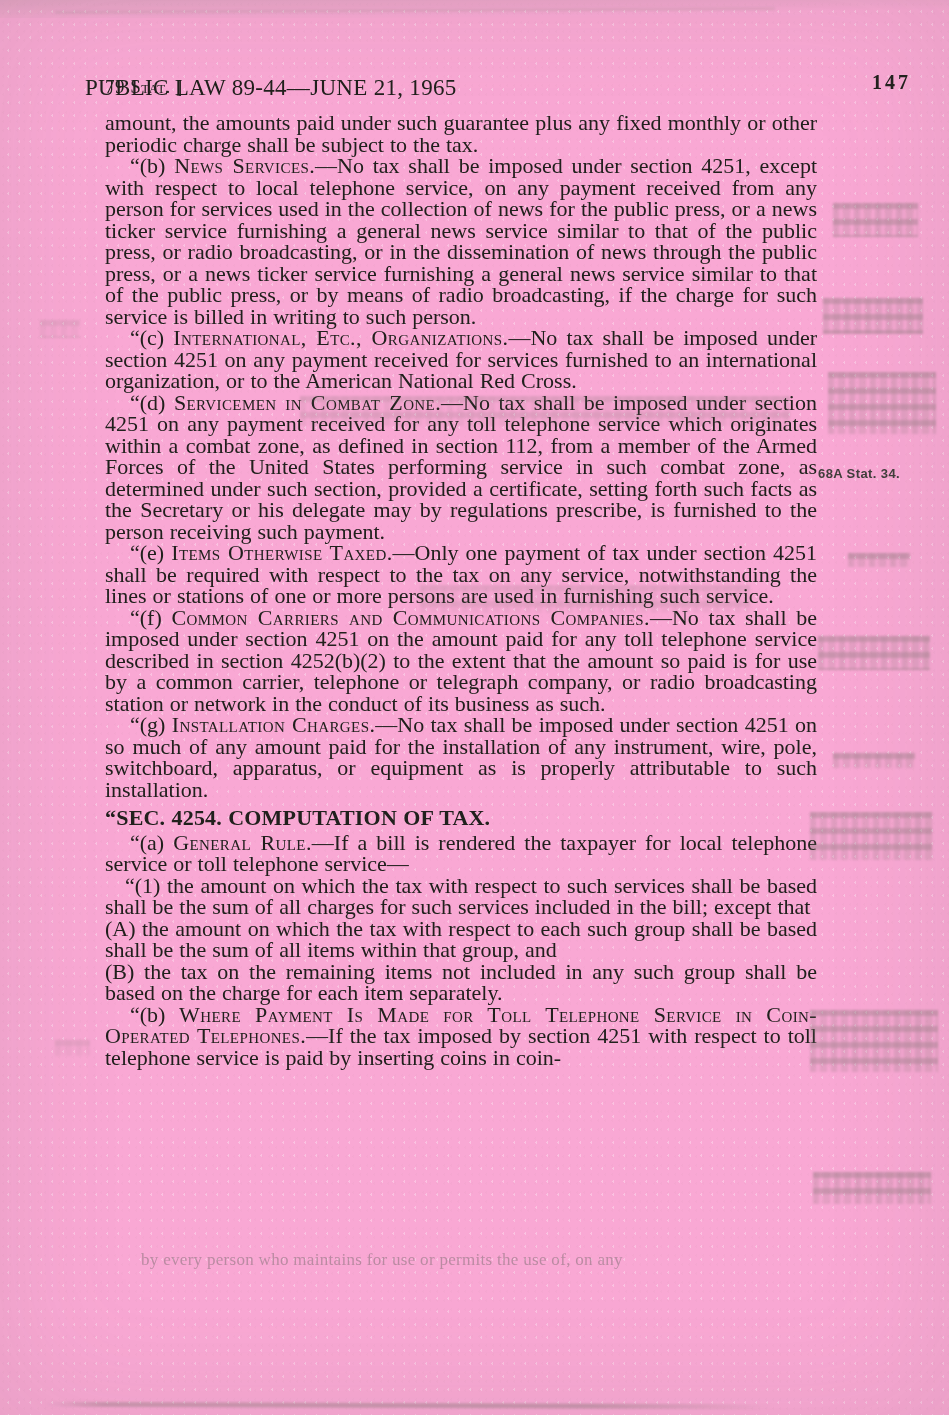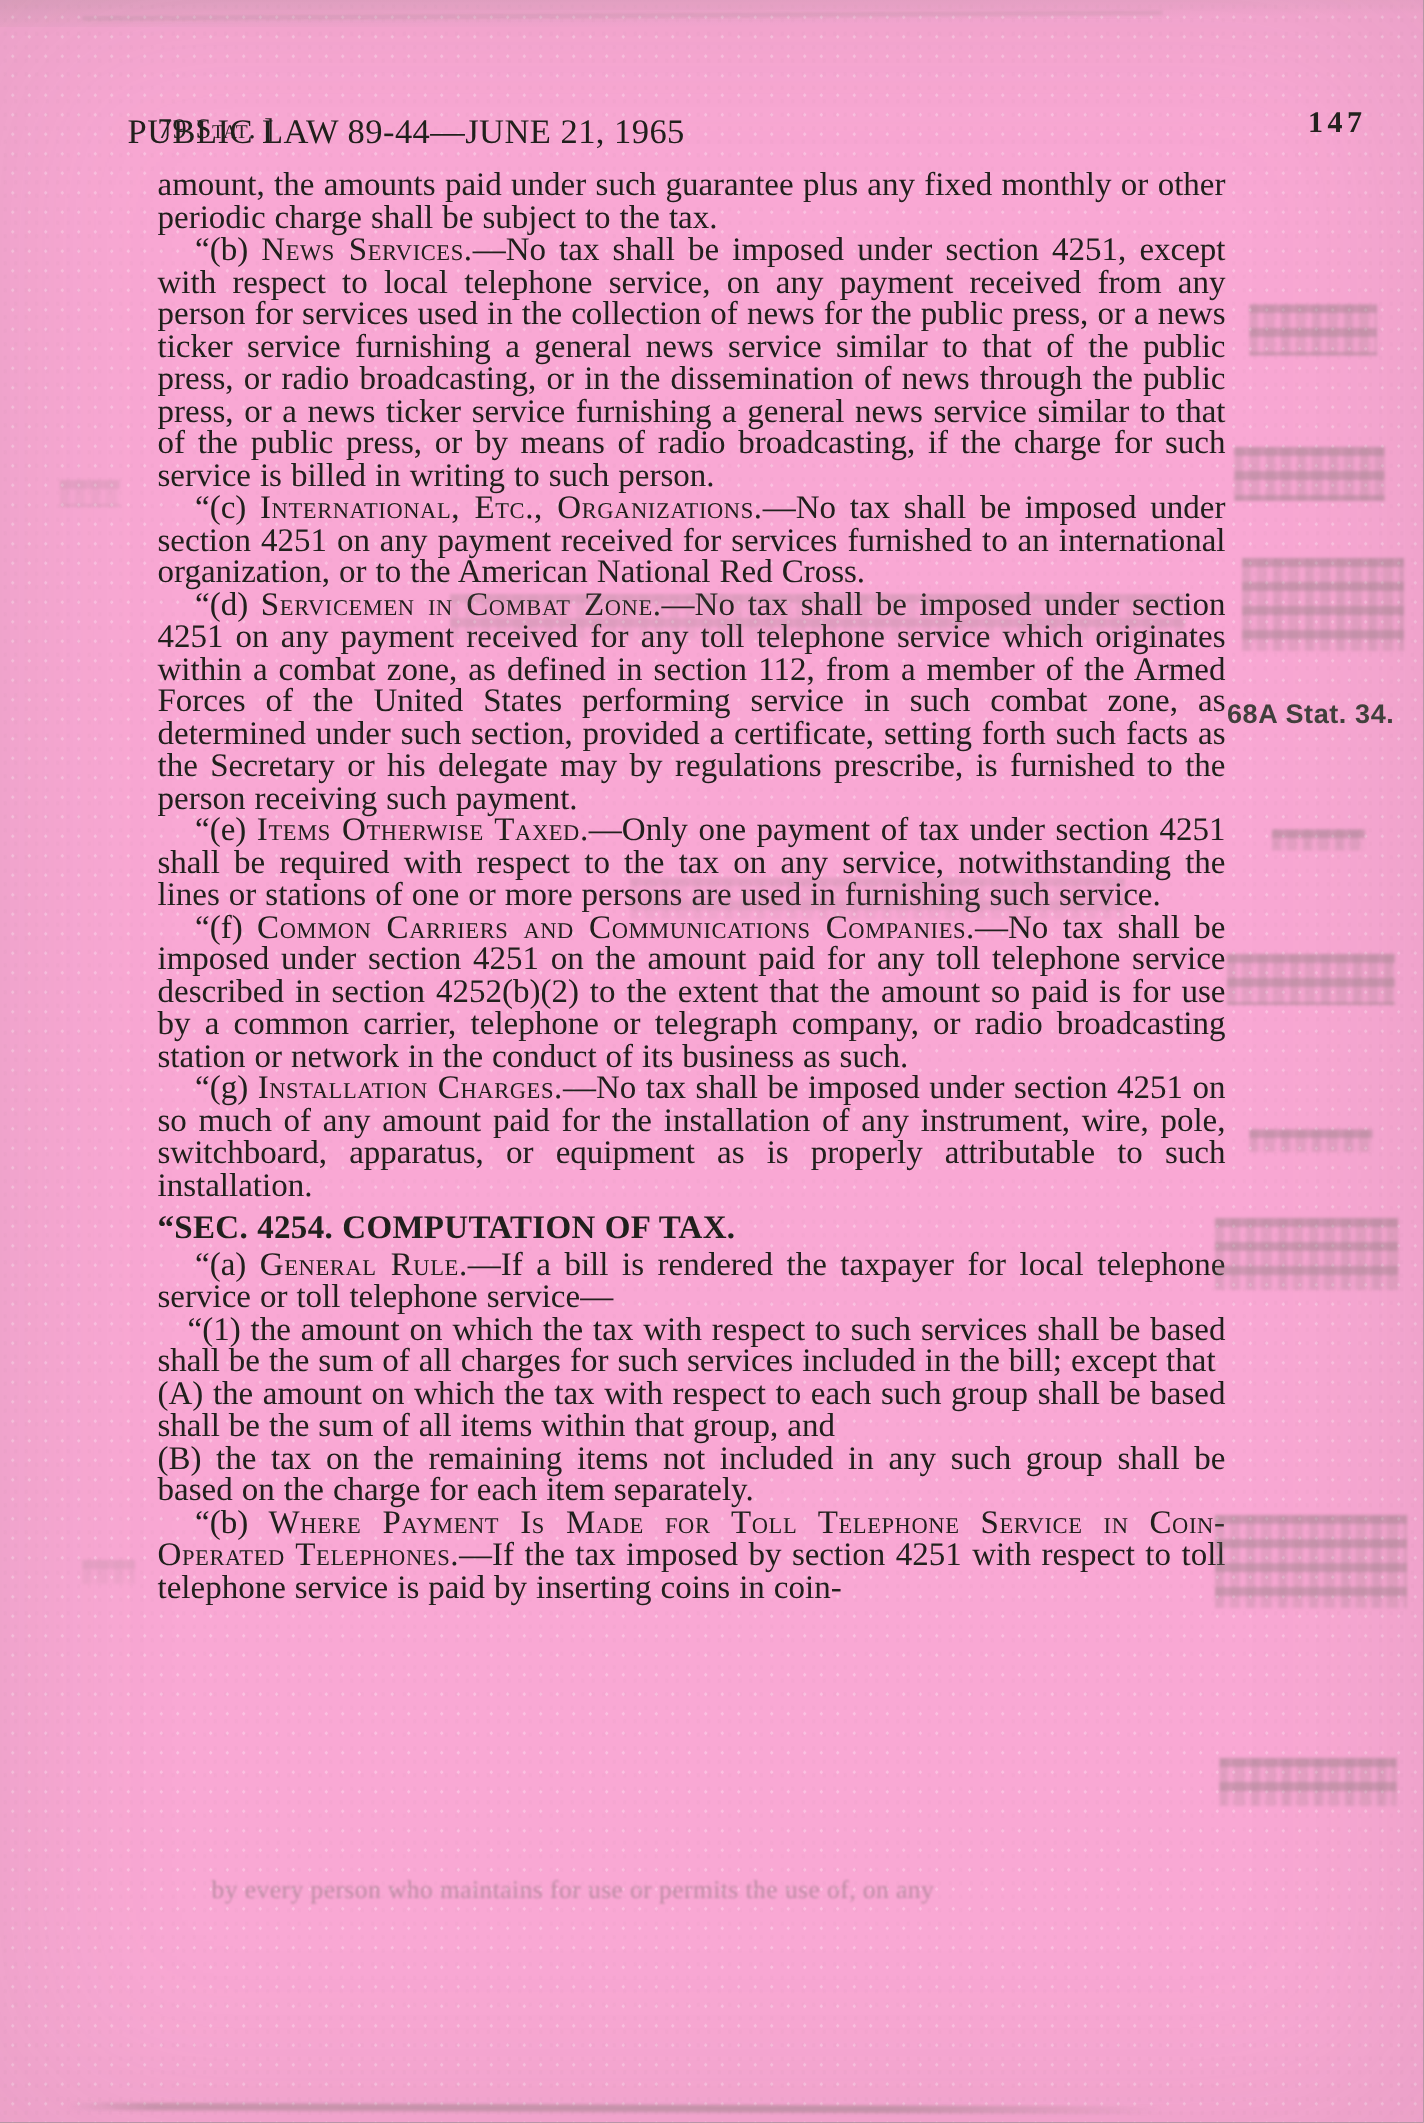--- a/index.html
+++ b/index.html
@@ -55,21 +55,21 @@
   }
   .body p { margin:0; }
   .par  { text-indent:25px; }
   .cont { text-indent:0; }
   .sub1 { margin-left:45px; text-indent:20px; }
   .subA { margin-left:45px; text-indent:0; }
   .sec-head { font-weight:bold; margin:7px 0 3px 0 !important; letter-spacing:.2px; text-indent:0; }
   .sc { font-variant:small-caps; letter-spacing:.4px; }
   .margin-note {
     position:absolute; left:818px; top:466px; width:125px;
-    font-family:"Liberation Sans", sans-serif; font-size:18px; font-weight:bold;
+    font-family:"Liberation Sans", sans-serif; font-size:13px; font-weight:bold;
     color:#413f3c; letter-spacing:.4px;
   }
   .ghost {
     position:absolute; opacity:.5; filter:blur(1.1px); pointer-events:none;
     background-image:
       repeating-linear-gradient(to bottom, rgba(110,108,100,.55) 0 6px, rgba(110,108,100,0) 6px 16px),
       repeating-linear-gradient(90deg, rgba(110,108,100,.35) 0 6px, rgba(110,108,100,.08) 6px 10px, rgba(110,108,100,.30) 10px 17px, rgba(110,108,100,.05) 17px 21px);
   }
   .ghost-text {
     position:absolute; left:105px; top:1250px; width:665px;

